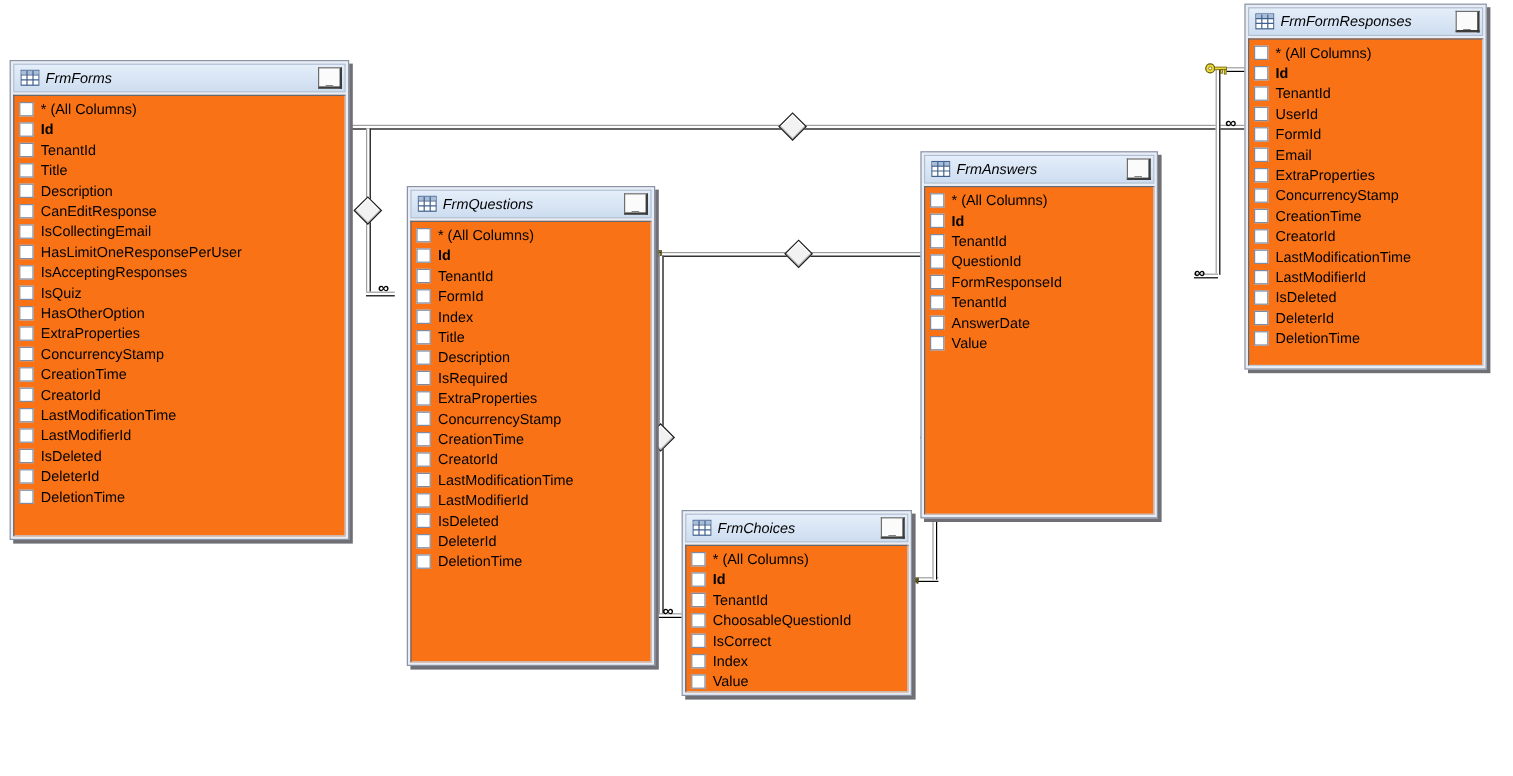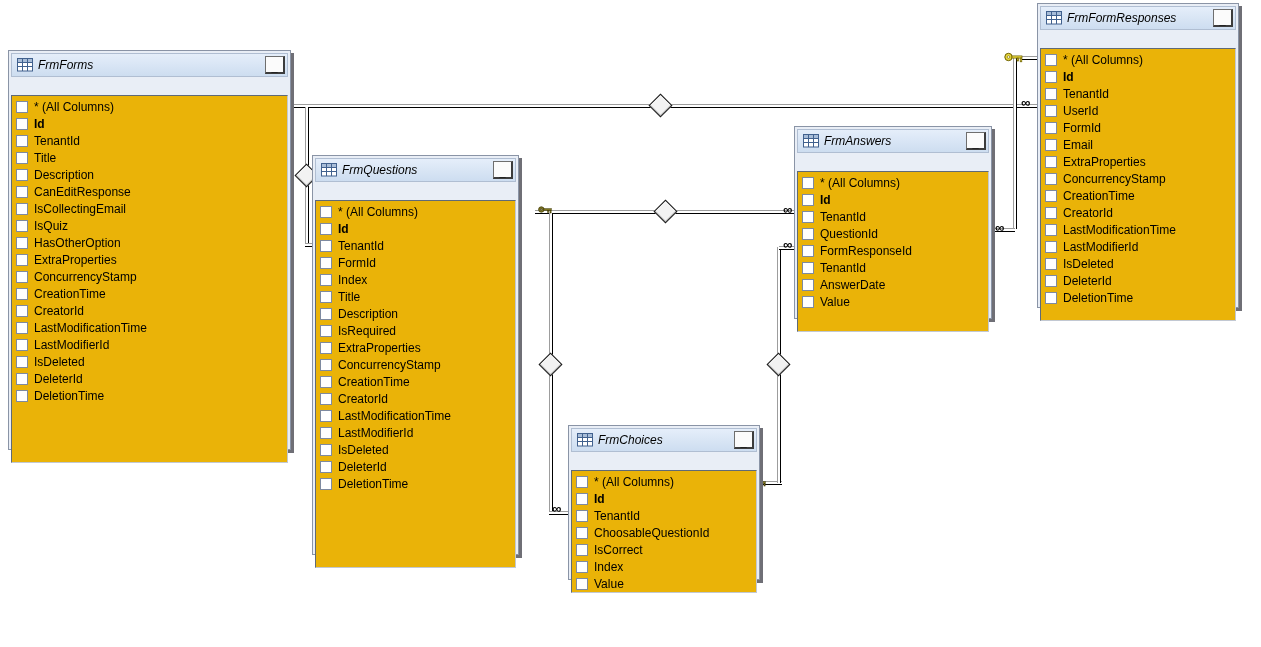--- a/index.html
+++ b/index.html
@@ -9,21 +9,21 @@
   .table-window{position:absolute;box-sizing:border-box;background:#e9eef6;border:1px solid #8a94a6;
     box-shadow:3px 3px 0 #6f6f76;padding:2px;z-index:5;}
   .title-bar{box-sizing:border-box;height:24px;background:linear-gradient(#e5eefa,#cdddf0);
     border:1px solid #b0bed2;display:flex;align-items:center;padding:0 2px 0 5px;gap:5px;cursor:move;}
   .table-title{font-size:12px;color:#000;flex:1;white-space:nowrap;overflow:hidden;font-style:italic;}
   .table-icon{display:flex;align-items:center;}
   .min-btn{width:20px;height:18px;box-sizing:border-box;background:#fbfbfb;border:1px solid #6e6e6e;
     border-right:2px solid #3c3c3c;border-bottom:2px solid #3c3c3c;display:flex;align-items:flex-end;
     justify-content:center;cursor:pointer;}
   .min-glyph{font-size:11px;font-weight:bold;line-height:9px;color:#000;}
-  .cols{box-sizing:border-box;margin-top:18px;background:#eab308;border:1px solid #5f6a77;
+  .cols{box-sizing:border-box;margin-top:2px;background:#f97316;border:1px solid #5f6a77;
     border-right-color:#c2c8d2;border-bottom-color:#c2c8d2;height:calc(100% - 26px);
     padding:2px 0;overflow:hidden;}
   .col-row{height:17px;display:flex;align-items:center;padding-left:4px;cursor:default;}
   .checkbox{width:12px;height:12px;box-sizing:border-box;border:1px solid #7e8aa0;background:#fff;
     margin-right:6px;flex:none;cursor:pointer;}
   .col-label{font-size:12px;color:#000;white-space:nowrap;}
   .col-label.key{font-weight:bold;}
 
   .hline{position:absolute;box-sizing:border-box;height:4px;background:#fff;
     border-top:1px solid #9d9d9d;border-bottom:1px solid #000;z-index:1;}
@@ -82,20 +82,28 @@
         <div class="col-row">
           <span class="checkbox"></span>
           <span class="col-label">CanEditResponse</span>
         </div>
         <div class="col-row">
           <span class="checkbox"></span>
           <span class="col-label">IsCollectingEmail</span>
         </div>
         <div class="col-row">
           <span class="checkbox"></span>
+          <span class="col-label">HasLimitOneResponsePerUser</span>
+        </div>
+        <div class="col-row">
+          <span class="checkbox"></span>
+          <span class="col-label">IsAcceptingResponses</span>
+        </div>
+        <div class="col-row">
+          <span class="checkbox"></span>
           <span class="col-label">IsQuiz</span>
         </div>
         <div class="col-row">
           <span class="checkbox"></span>
           <span class="col-label">HasOtherOption</span>
         </div>
         <div class="col-row">
           <span class="checkbox"></span>
           <span class="col-label">ExtraProperties</span>
         </div>
@@ -126,21 +134,21 @@
         <div class="col-row">
           <span class="checkbox"></span>
           <span class="col-label">DeleterId</span>
         </div>
         <div class="col-row">
           <span class="checkbox"></span>
           <span class="col-label">DeletionTime</span>
         </div>
       </div>
   </div>
-    <div class="table-window" style="left: 312px; top: 155px; width: 207px; height: 400px;">
+    <div class="table-window" style="left: 339px; top: 155px; width: 207px; height: 400px;">
     <div class="title-bar">
       <span class="table-icon">
         <svg width="16" height="14" viewBox="0 0 16 14">
           <rect x="0.5" y="0.5" width="15" height="12.5" fill="#ffffff" stroke="#41618e"></rect>
           <rect x="1" y="1" width="14" height="3" fill="#a8bdd8"></rect>
           <line x1="5.5" y1="1" x2="5.5" y2="13" stroke="#41618e"></line>
           <line x1="10.5" y1="1" x2="10.5" y2="13" stroke="#41618e"></line>
           <line x1="0.5" y1="4.5" x2="15.5" y2="4.5" stroke="#41618e"></line>
           <line x1="0.5" y1="8.5" x2="15.5" y2="8.5" stroke="#41618e"></line>
         </svg>
@@ -214,21 +222,21 @@
         <div class="col-row">
           <span class="checkbox"></span>
           <span class="col-label">DeleterId</span>
         </div>
         <div class="col-row">
           <span class="checkbox"></span>
           <span class="col-label">DeletionTime</span>
         </div>
       </div>
   </div>
-    <div class="table-window" style="left: 794px; top: 126px; width: 198px; height: 193px;">
+    <div class="table-window" style="left: 767px; top: 126px; width: 198px; height: 306px;">
     <div class="title-bar">
       <span class="table-icon">
         <svg width="16" height="14" viewBox="0 0 16 14">
           <rect x="0.5" y="0.5" width="15" height="12.5" fill="#ffffff" stroke="#41618e"></rect>
           <rect x="1" y="1" width="14" height="3" fill="#a8bdd8"></rect>
           <line x1="5.5" y1="1" x2="5.5" y2="13" stroke="#41618e"></line>
           <line x1="10.5" y1="1" x2="10.5" y2="13" stroke="#41618e"></line>
           <line x1="0.5" y1="4.5" x2="15.5" y2="4.5" stroke="#41618e"></line>
           <line x1="0.5" y1="8.5" x2="15.5" y2="8.5" stroke="#41618e"></line>
         </svg>

